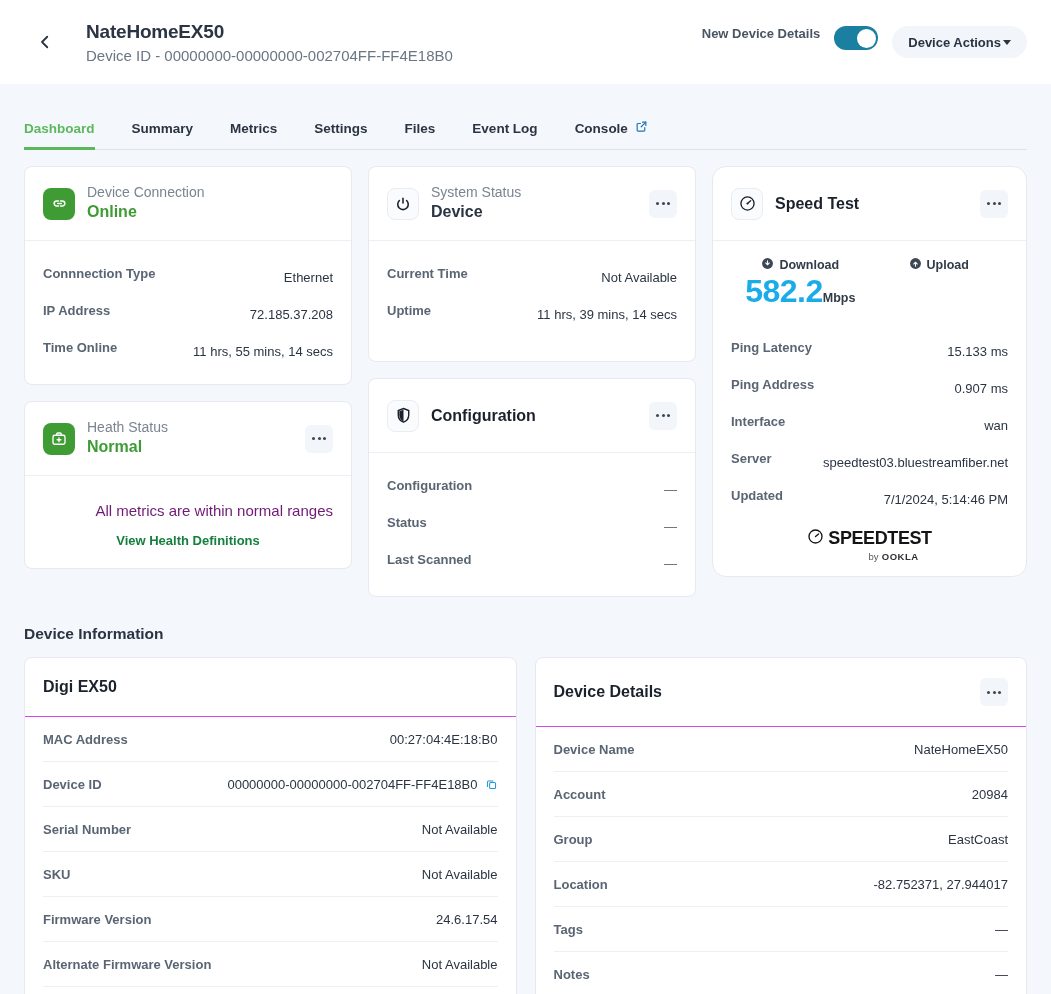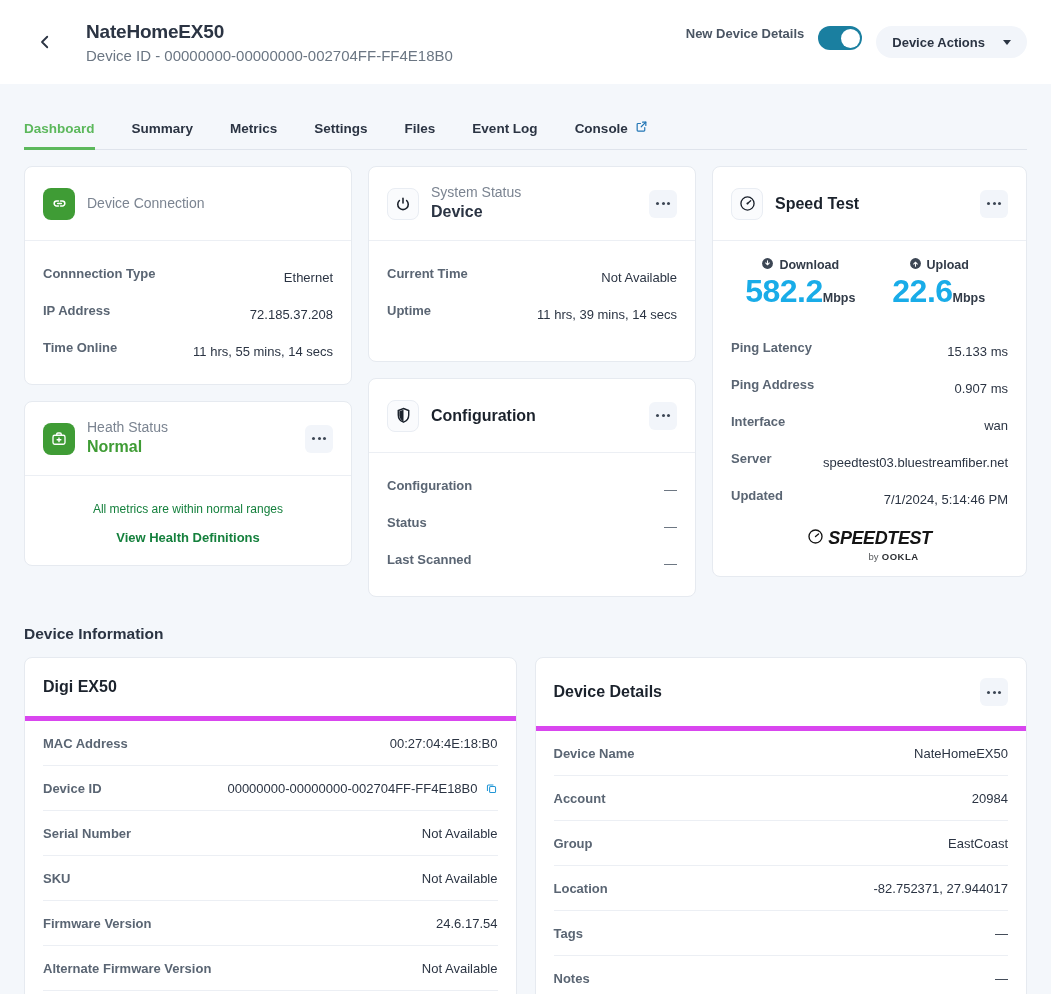--- a/index.html
+++ b/index.html
@@ -74,21 +74,21 @@
     border: none;
     border-radius: 18px;
     height: 32px;
     padding: 0 16px;
     font-family: inherit;
     font-size: 13px;
     font-weight: bold;
     color: #2b3443;
     display: flex;
     align-items: center;
-    gap: 18px;
+    gap: 2px;
     cursor: pointer;
   }
   .caret {
     width: 0; height: 0;
     border-left: 4.5px solid transparent;
     border-right: 4.5px solid transparent;
     border-top: 5px solid #2b3443;
   }
 
   
@@ -214,33 +214,33 @@
   }
   .row .k { color: #5a6573; font-weight: bold; white-space: nowrap; }
   .row .v { color: #2b3443; text-align: right; margin-top: 8px; }
   .row .v.dash { color: #5a6573; }
 
   
   .health-body {
     padding: 26px 18px 20px 18px;
     text-align: center;
   }
-  .health-msg { font-size: 12px; color: #15803d; }
+  .health-msg { font-size: 15px; color: #701a75; text-align: right; }
   .health-link {
     display: block;
     margin-top: 14px;
     font-size: 13px;
     font-weight: bold;
     color: #15803d;
     text-decoration: none;
     cursor: pointer;
   }
 
   
-  .speed-card { display: flex; flex-direction: column; }
+  .speed-card { display: flex; flex-direction: column; border-radius: 14px; }
   .speed-body { padding: 16px 18px 14px 18px; }
   .speed-metrics {
     display: grid;
     grid-template-columns: 1fr 1fr;
     margin-bottom: 20px;
   }
   .metric { text-align: center; }
   .metric-label {
     font-size: 12.5px;
     font-weight: bold;
@@ -272,21 +272,20 @@
     align-items: center;
     gap: 1px;
   }
   .ookla-main {
     display: flex;
     gap: 4px;
     font-size: 18px;
     font-weight: bold;
     letter-spacing: -0.4px;
     color: #141414;
-    font-style: italic;
   }
   .ookla-sub {
     font-size: 9.5px;
     color: #56595c;
     letter-spacing: 0.2px;
     display: flex;
     align-items: center;
     gap: 3px;
     margin-left: 48px;
   }
@@ -309,21 +308,21 @@
     background: #fff;
     border: 1px solid #e6eaf0;
     border-radius: 8px;
     overflow: hidden;
   }
   .panel-head {
     padding: 20px 18px;
     display: flex;
     align-items: center;
     justify-content: space-between;
-    border-bottom: 5px solid #d946ef;
+    border-bottom: 1px solid #d946ef;
   }
   .panel-title { font-size: 16px; font-weight: bold; color: #1b222c; }
   .panel-body { padding: 0 18px 8px 18px; }
   .drow {
     display: flex;
     justify-content: space-between;
     align-items: center;
     gap: 12px;
     font-size: 13px;
     padding: 15px 0 14px 0;
@@ -409,20 +408,21 @@
         <div class="card-head">
           <span class="icon-tile green">
             <svg width="17" height="17" viewBox="0 0 24 24" fill="none" stroke="#ffffff" stroke-width="2.2" stroke-linecap="round">
                 <path d="M9.5 12h5"></path>
                 <path d="M10.5 8.5H8a3.5 3.5 0 0 0 0 7h2.5"></path>
                 <path d="M13.5 8.5H16a3.5 3.5 0 0 1 0 7h-2.5"></path>
               </svg>
           </span>
           <div class="head-text">
             <div class="head-eyebrow">Device Connection</div>
+            <div class="head-value green">Online</div>
           </div>
         </div>
         <div class="card-body">
           <div class="row">
             <span class="k">Connnection Type</span>
             <span class="v">Ethernet</span>
           </div>
           <div class="row">
             <span class="k">IP Address</span>
             <span class="v">72.185.37.208</span>
@@ -566,21 +566,20 @@
             <div class="metric">
               <div class="metric-label">
                 <span>
                   <svg width="13" height="13" viewBox="0 0 24 24">
                       <circle cx="12" cy="12" r="10" fill="#3c4654"></circle>
                       <path d="M12 17.2V9.8M8.6 13l3.4-3.4 3.4 3.4" fill="none" stroke="#fff" stroke-width="2" stroke-linecap="round" stroke-linejoin="round"></path>
                     </svg>
                 </span>
                 <span>Upload</span>
               </div>
-              <div class="metric-value"><span>22.6</span><span class="metric-unit">Mbps</span></div>
             </div>
           </div>
 
           <div class="speed-rows">
             <div class="row">
               <span class="k">Ping Latency</span>
               <span class="v">15.133 ms</span>
             </div>
             <div class="row">
               <span class="k">Ping Address</span>

